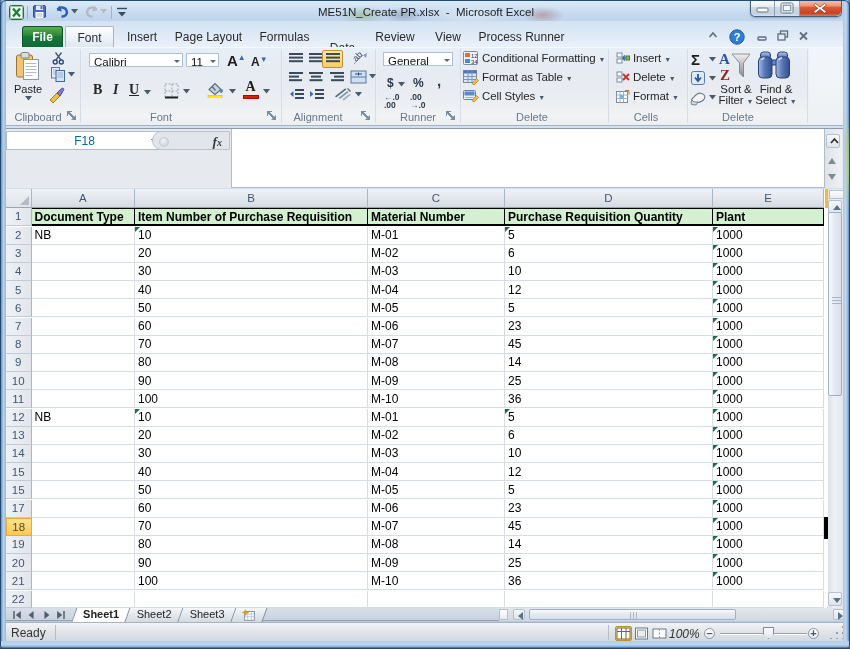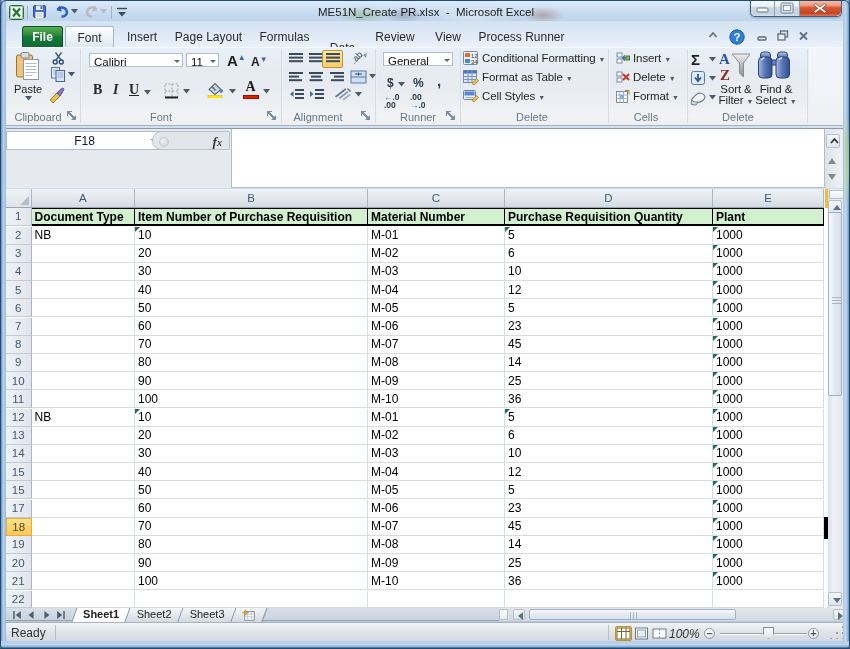--- a/index.html
+++ b/index.html
@@ -53,21 +53,21 @@
    linear-gradient(#7b8da1,#7b8da1) left top/1px 5px no-repeat,
    linear-gradient(45deg, transparent 44%, #7b8da1 44%, #7b8da1 56%, transparent 56%);}
 .glaunch:after{ content:""; position:absolute; right:0; bottom:0; width:0; height:0; border-left:5px solid transparent; border-bottom:5px solid #7b8da1;}
 .rbtn-txt { position:absolute; font-size:11.5px; color:#262626; white-space:nowrap; letter-spacing:-0.1px;}
 .dd { color:#4a5a6a; font-size:7px; }
 
 .combo { position:absolute; background:#fff; border:1px solid #aebfd1; height:14px; font-size:11.5px; color:#111; padding-left:4px; line-height:17px;}
 .combo .ca { position:absolute; right:2px; top:6px; width:0; height:0; border:3px solid transparent; border-top-color:#55687c; }
 
 #fbar { position:absolute; left:1px; top:128px; width:848px; height:60px; background:#e6e9ed; border-top:1px solid #8e99a8;}
-#namebox { position:absolute; left:5px; top:2px; width:157px; height:19px; background:#fff; border:1px solid #b1bdcb; font-size:12px; color:#0f172a; text-align:center; line-height:18px;}
+#namebox { position:absolute; left:5px; top:2px; width:157px; height:19px; background:#fff; border:1px solid #b1bdcb; font-size:12px; color:#0369a1; text-align:center; line-height:18px;}
 #namebox .ca { position:absolute; right:3px; top:7px; width:0; height:0; border:4px solid transparent; border-top-color:#333; }
 #fxpill { position:absolute; left:151px; top:2px; width:78px; height:19px; background:#e2e5e9; border:1px solid #bac3cd; border-radius:10px 0 0 10px; }
 #fxpill .dot { position:absolute; left:6px; top:5px; width:10px; height:10px; border-radius:50%; background:radial-gradient(circle at 40% 35%,#f2f4f6,#c6cdd4); border:1px solid #c2cad2;}
 #fxpill .fx { position:absolute; right:7px; top:1.5px; font-family:"Liberation Serif",serif; font-style:italic; font-weight:bold; font-size:13.5px; color:#3a3a3a;}
 #fedit { position:absolute; left:230px; top:0px; width:594px; height:59px; background:#fff; border:1px solid #b1bdcb; border-top:none;}
 #fscroll { position:absolute; left:824px; top:1px; width:17px; height:58px; background:linear-gradient(90deg,#dfe3e8,#eef1f4); }
 
 #sheet-bg { position:absolute; left:6px; top:189px; width:838px; height:418px; background:#fff; }
 #rightwhite { position:absolute; left:823px; top:207.5px; width:4px; height:400px; background:#fff; }
 .colhdr { position:absolute; top:189px; height:18.5px; font-size:11.5px; color:#3f5872; text-align:center; line-height:19px;

